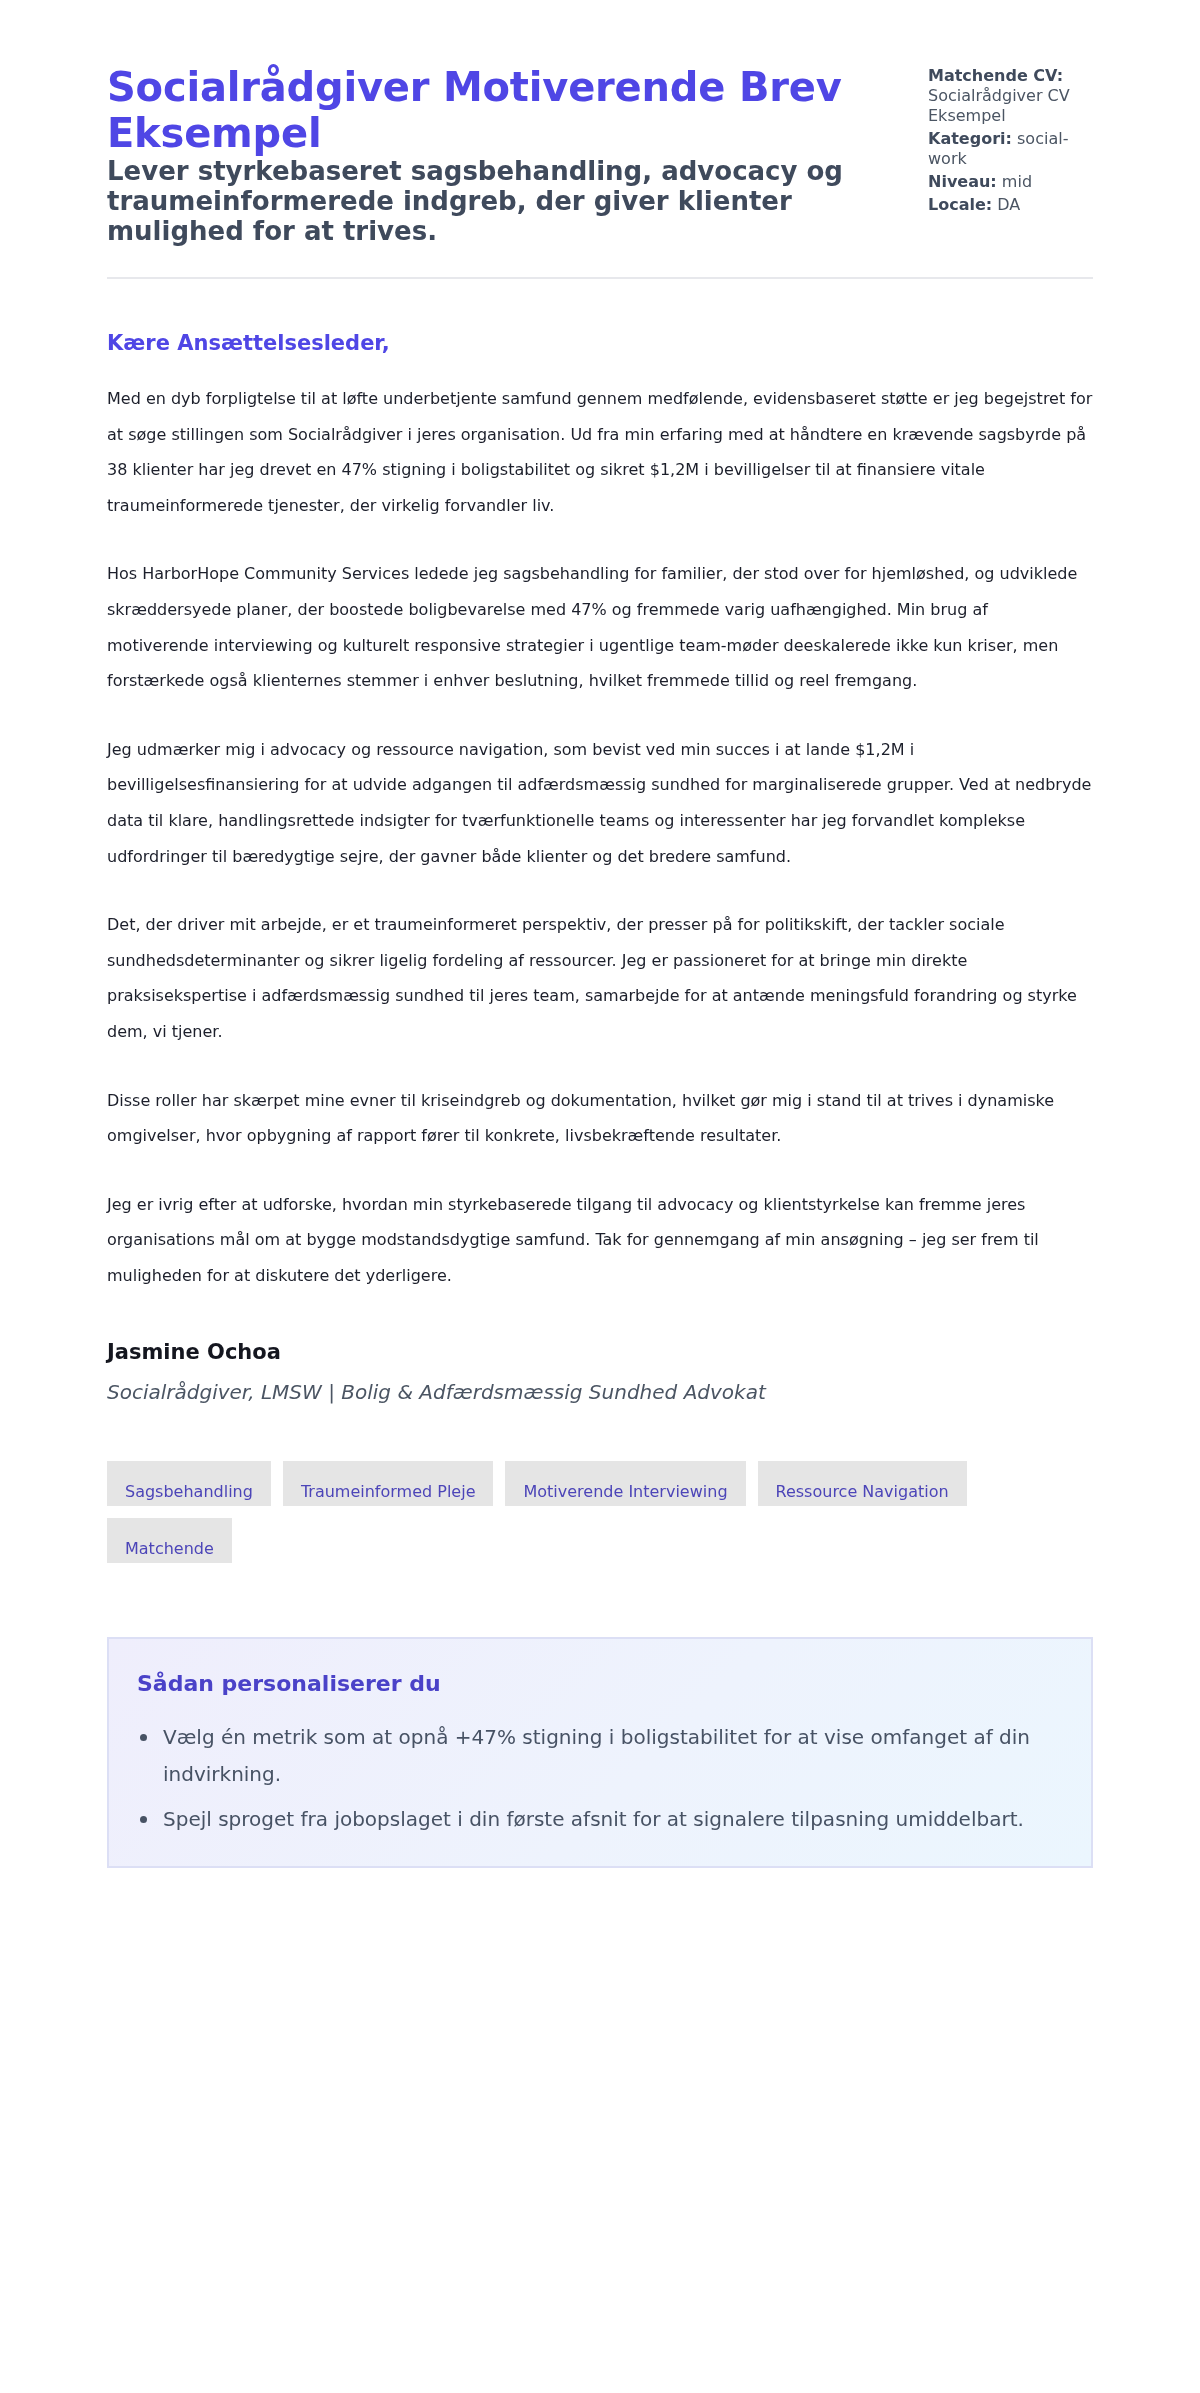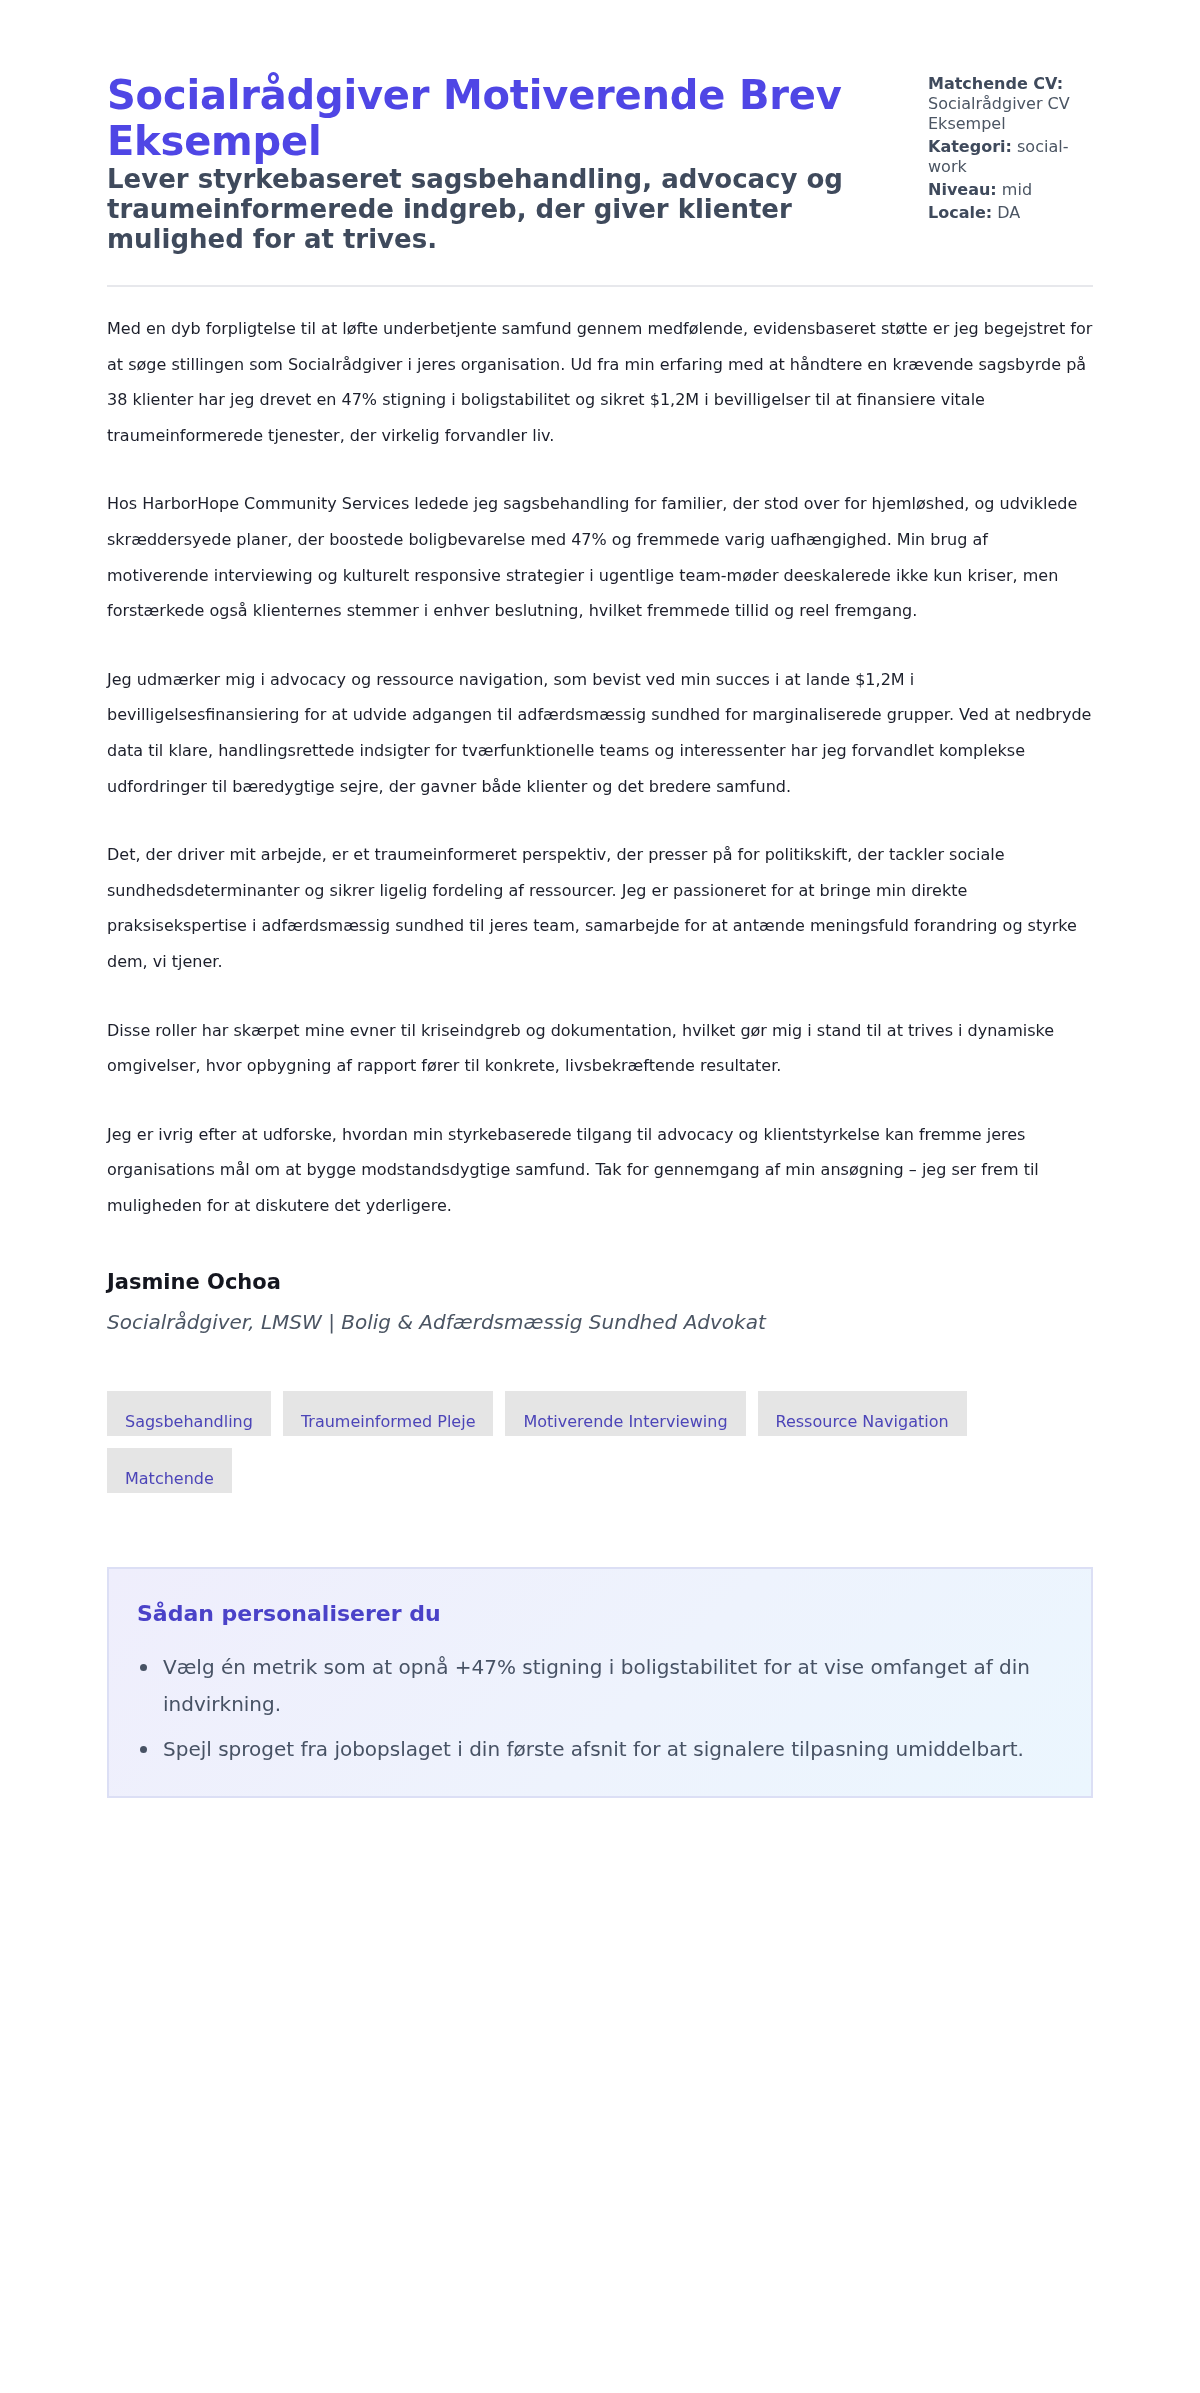--- a/index.html
+++ b/index.html
@@ -7,21 +7,20 @@
   body {
     font-family: "DejaVu Sans", sans-serif;
     color: #1f2430;
     height: 2393px;
     overflow: hidden;
   }
   .page {
     position: relative;
     width: 1200px;
     padding: 64px 107px 0 107px;
-    margin-top: 8px;
   }
   .header {
     display: flex;
     justify-content: space-between;
     align-items: flex-start;
   }
   .header-left { width: 760px; }
   .title {
     font-size: 40px;
     line-height: 46px;
@@ -155,20 +154,21 @@
       </div>
       <div class="meta-row">
         <span class="meta-key">Locale:</span>
         <span>DA</span>
       </div>
     </aside>
   </header>
 
   <div class="divider"></div>
 
+  <p class="greeting">Kære Ansættelsesleder,</p>
 
   <section class="body">
     <p class="para">Med en dyb forpligtelse til at løfte underbetjente samfund gennem medfølende, evidensbaseret støtte er jeg begejstret for at søge stillingen som Socialrådgiver i jeres organisation. Ud fra min erfaring med at håndtere en krævende sagsbyrde på 38 klienter har jeg drevet en 47% stigning i boligstabilitet og sikret $1,2M i bevilligelser til at finansiere vitale traumeinformerede tjenester, der virkelig forvandler liv.</p>
     <p class="para">Hos HarborHope Community Services ledede jeg sagsbehandling for familier, der stod over for hjemløshed, og udviklede skræddersyede planer, der boostede boligbevarelse med 47% og fremmede varig uafhængighed. Min brug af motiverende interviewing og kulturelt responsive strategier i ugentlige team-møder deeskalerede ikke kun kriser, men forstærkede også klienternes stemmer i enhver beslutning, hvilket fremmede tillid og reel fremgang.</p>
     <p class="para">Jeg udmærker mig i advocacy og ressource navigation, som bevist ved min succes i at lande $1,2M i bevilligelsesfinansiering for at udvide adgangen til adfærdsmæssig sundhed for marginaliserede grupper. Ved at nedbryde data til klare, handlingsrettede indsigter for tværfunktionelle teams og interessenter har jeg forvandlet komplekse udfordringer til bæredygtige sejre, der gavner både klienter og det bredere samfund.</p>
     <p class="para">Det, der driver mit arbejde, er et traumeinformeret perspektiv, der presser på for politikskift, der tackler sociale sundhedsdeterminanter og sikrer ligelig fordeling af ressourcer. Jeg er passioneret for at bringe min direkte praksisekspertise i adfærdsmæssig sundhed til jeres team, samarbejde for at antænde meningsfuld forandring og styrke dem, vi tjener.</p>
     <p class="para">Disse roller har skærpet mine evner til kriseindgreb og dokumentation, hvilket gør mig i stand til at trives i dynamiske omgivelser, hvor opbygning af rapport fører til konkrete, livsbekræftende resultater.</p>
     <p class="para">Jeg er ivrig efter at udforske, hvordan min styrkebaserede tilgang til advocacy og klientstyrkelse kan fremme jeres organisations mål om at bygge modstandsdygtige samfund. Tak for gennemgang af min ansøgning – jeg ser frem til muligheden for at diskutere det yderligere.</p>
   </section>
 

